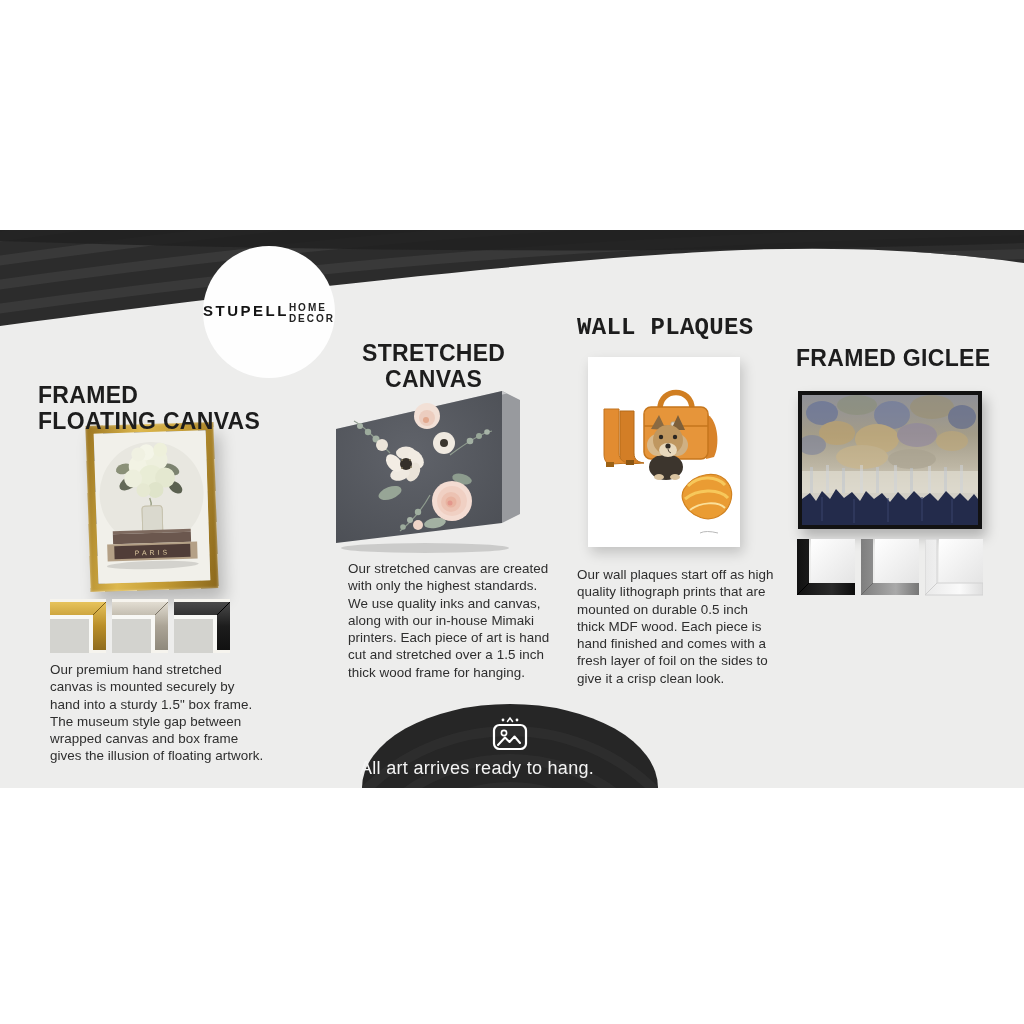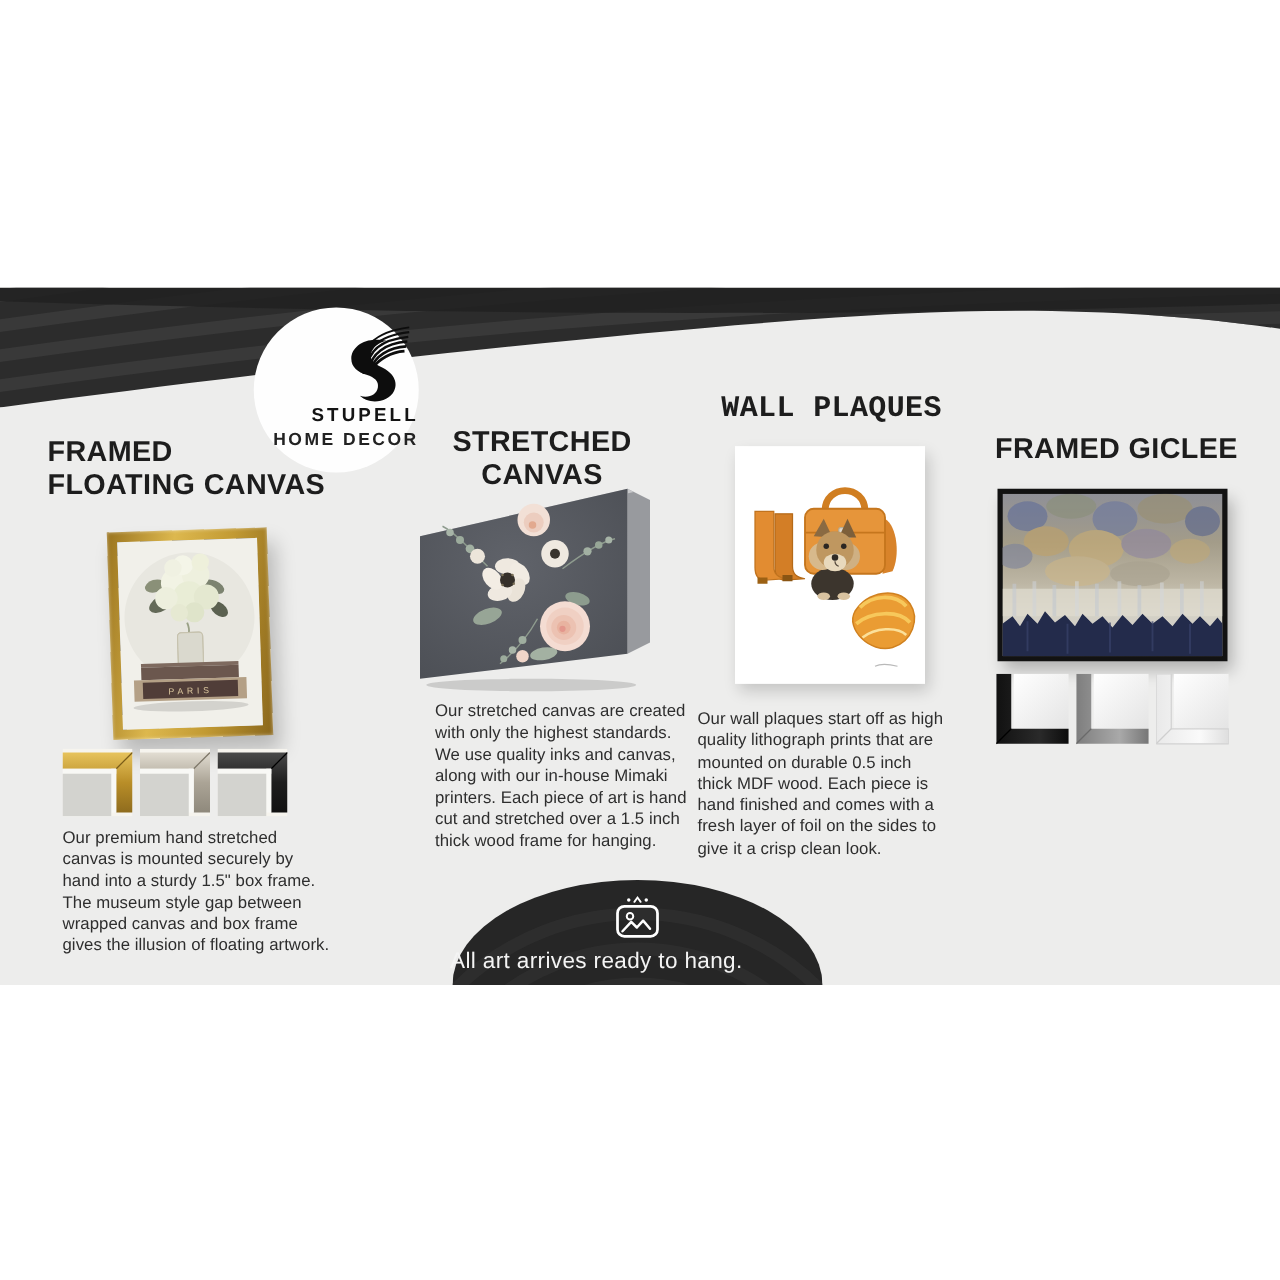--- a/index.html
+++ b/index.html
@@ -4,24 +4,24 @@
 <style>
   * { margin:0; padding:0; box-sizing:border-box; }
   html,body { background:#ffffff; }
   body { font-family:"Liberation Sans", sans-serif; }
   .stage { position:relative; width:1024px; height:1024px; background:#ffffff; overflow:hidden; margin:0 auto; }
   .content-bg { position:absolute; left:0; top:230px; width:1024px; height:558px; background:#ededec; }
   .band-svg { position:absolute; left:0; top:230px; width:1024px; height:102px; }
   .dome-svg { position:absolute; left:360px; top:702px; width:300px; height:86px; }
 
   .logo-circle { position:absolute; left:203px; top:246px; width:132px; height:132px;
-    background:#fefefe; border-radius:50%; display:flex; flex-direction:column; align-items:flex-end; z-index:5; }
+    background:#fefefe; border-radius:50%; display:flex; flex-direction:row; align-items:center; z-index:5; }
   .logo-mark { margin-top:6px; }
   .brand-name { font-size:15px; font-weight:700; letter-spacing:2.5px; color:#141414; margin-top:-4px; }
-  .brand-tagline { font-size:14px; font-weight:700; letter-spacing:2px; color:#222; margin-top:2px; }
+  .brand-tagline { font-size:10px; font-weight:700; letter-spacing:2px; color:#222; margin-top:2px; }
 
   .col-title { position:absolute; font-weight:700; color:#1d1d1d; font-size:23px; line-height:26px;
     letter-spacing:0.3px; white-space:pre-line; z-index:4; }
   .col-title.big { font-size:24px; }
   .body-text { position:absolute; font-size:13.4px; line-height:17.3px; color:#2e2e2e;
     white-space:pre-line; letter-spacing:0.05px; z-index:4; }
 
   .float-frame { position:absolute; left:88px; top:424px; width:128px; height:166px; padding:8px;
     background:linear-gradient(100deg,#9a741f 0%,#ddb84e 35%,#c29a33 65%,#8a671c 100%);
     box-shadow:6px 12px 16px rgba(0,0,0,0.22), inset 0 0 3px rgba(255,255,255,0.5);
@@ -76,21 +76,21 @@
       <path d="M48,57 C50,41 64,30 88,28" stroke="#0d0d0d" stroke-width="2.6" fill="none"></path>
       <path d="M50,56 C54,44 68,34 87,33" stroke="#0d0d0d" stroke-width="2.8" fill="none"></path>
       <path d="M52,55 C58,47 70,39 85,38" stroke="#0d0d0d" stroke-width="3" fill="none"></path>
       <path d="M55,26 C40,26 29,35 29,46 C29,55 36,60 45,63 C54,66 58,70 57,76 C56,84 47,88 38,85 C48,95 68,92 74,80 C79,70 72,60 61,55 C52,51 48,46 50,40 C52,33 58,29 66,27 C62,26 58,26 55,26 Z" fill="#0d0d0d"></path>
       <path d="M38,85 C44,90 54,92 62,89 C52,92 44,90 38,85 Z" fill="#0d0d0d"></path>
     </svg>
     <div class="brand-name">STUPELL</div>
     <div class="brand-tagline">HOME DECOR</div>
   </div>
 
-  <div class="col-title" style="left:38px; top:348px;">FRAMED
+  <div class="col-title" style="left:38px; top:382px;">FRAMED
 FLOATING CANVAS</div>
 
   <div class="float-frame">
     <div class="inner">
       <svg width="112" height="150" viewBox="0 0 112 150">
         <rect width="112" height="150" fill="#f1f0ea"></rect>
         <ellipse cx="56" cy="62" rx="52" ry="52" fill="#e8e7e0"></ellipse>
         <g>
           <ellipse cx="34" cy="50" rx="11" ry="6" fill="#646a58" transform="rotate(-30 34 50)"></ellipse>
           <ellipse cx="76" cy="38" rx="9" ry="5" fill="#7c8370" transform="rotate(25 76 38)"></ellipse>
@@ -285,21 +285,21 @@
       <g transform="translate(96,116)">
         <path d="M0,16 C10,0 34,-4 44,10 C52,22 46,40 30,45 C12,50 -8,30 0,16 Z" fill="#ea9c33" stroke="#d0811f" stroke-width="1.2"></path>
         <path d="M4,13 C14,3 32,2 41,12" stroke="#f7c85b" stroke-width="3" fill="none"></path>
         <path d="M1,26 C13,16 35,15 44,25" stroke="#f7c85b" stroke-width="3" fill="none"></path>
         <path d="M6,37 C16,29 34,28 41,35" stroke="#fbe09a" stroke-width="2" fill="none"></path>
       </g>
       <path d="M112,176 q6,-3 18,0" stroke="#b9b9b9" stroke-width="1" fill="none"></path>
     </svg>
   </div>
 
-  <div class="body-text" style="left:558px; top:566px; width:210px;">Our wall plaques start off as high
+  <div class="body-text" style="left:577px; top:566px; width:210px;">Our wall plaques start off as high
 quality lithograph prints that are
 mounted on durable 0.5 inch
 thick MDF wood. Each piece is
 hand finished and comes with a
 fresh layer of foil on the sides to
 give it a crisp clean look.</div>
 
   <div class="col-title" style="left:796px; top:345px;">FRAMED GICLEE</div>
 
   <div class="giclee-frame">

